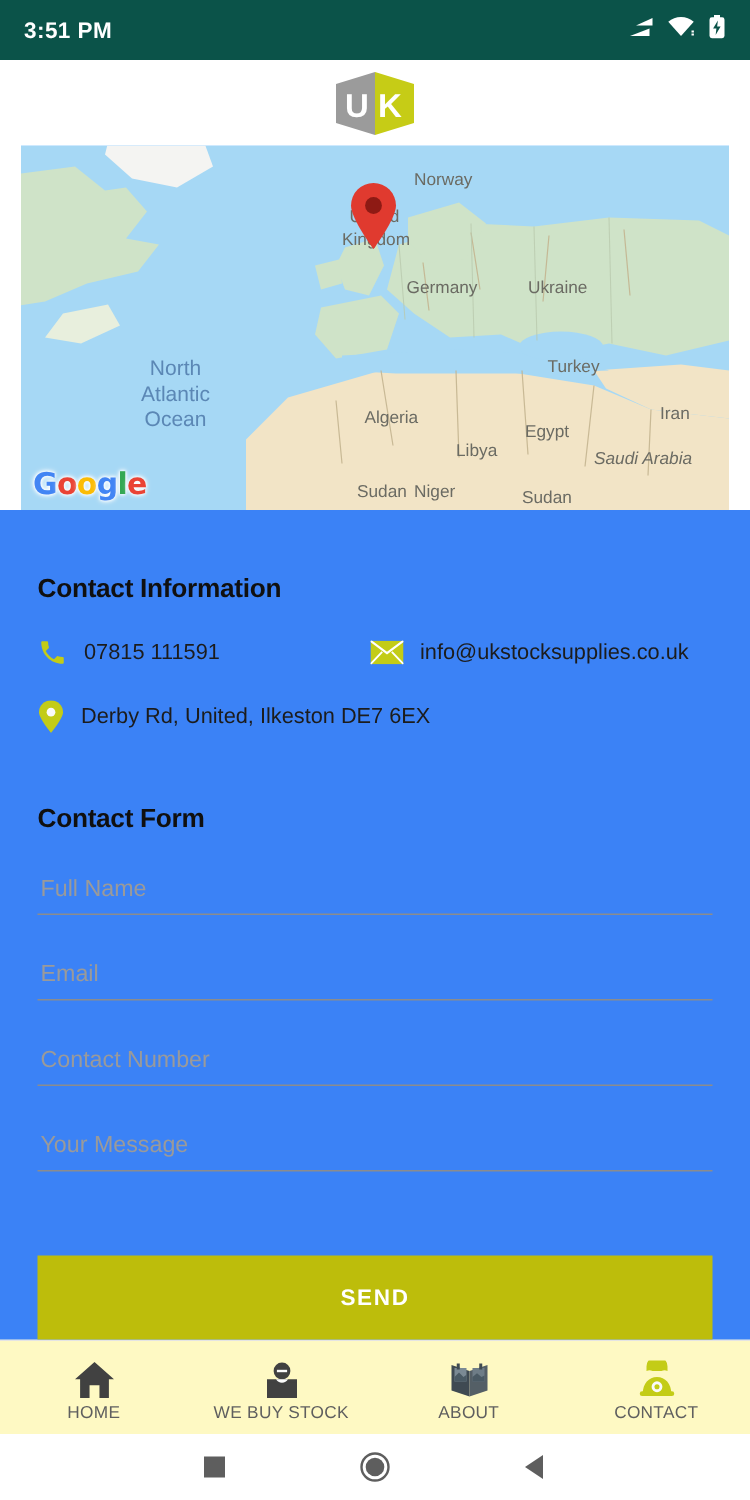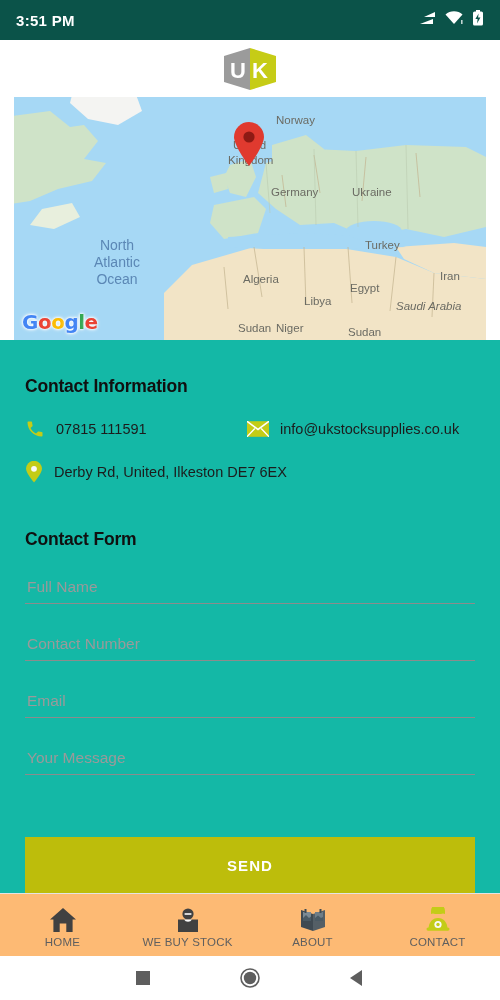--- a/index.html
+++ b/index.html
@@ -49,21 +49,21 @@
     text-shadow: 0 0 2px #fff, 0 0 3px #fff, 0 0 4px #fff;
   }
   .gmaps-logo span:nth-child(1){color:#4285F4}
   .gmaps-logo span:nth-child(2){color:#EA4335}
   .gmaps-logo span:nth-child(3){color:#FBBC05}
   .gmaps-logo span:nth-child(4){color:#4285F4}
   .gmaps-logo span:nth-child(5){color:#34A853}
   .gmaps-logo span:nth-child(6){color:#EA4335}
 
   
-  .content { flex: 1 1 auto; background: #14b8a6; padding: 4px 25px; position: relative; }
+  .content { flex: 1 1 auto; background: #3b82f6; padding: 10px 25px; position: relative; }
   .section-title {
     font-size: 17.5px; font-weight: bold; color: #101010;
     margin-top: 32px; letter-spacing: -.2px;
   }
   .contact-rows { margin-top: 22px; }
   .contact-line { display: flex; align-items: center; }
   .contact-line + .contact-line { margin-top: 22px; }
   .ci-item { display: flex; align-items: center; }
   .ci-item .ico { flex: 0 0 auto; display: flex; align-items: center; justify-content: center; }
   .ci-item .txt { font-size: 14.5px; color: #1c1c1c; margin-left: 11px; }
@@ -84,21 +84,21 @@
   .send-btn {
     position: absolute; left: 25px; right: 25px; bottom: 0;
     height: 56px; border: none; cursor: pointer;
     background: #bdbd0b; color: #ffffff;
     font-family: "Liberation Sans", sans-serif;
     font-size: 15px; font-weight: bold; letter-spacing: 1.1px;
   }
 
   
   .bottom-nav {
-    flex: 0 0 63px; background: #fdba74; border-top: 1px solid #e4e4e4;
+    flex: 0 0 63px; background: #fef9c3; border-top: 1px solid #e4e4e4;
     display: flex; align-items: center;
   }
   .nav-item {
     flex: 1 1 0; display: flex; flex-direction: column;
     align-items: center; justify-content: center; gap: 3px; cursor: pointer;
   }
   .nav-label { font-size: 11.5px; color: #5f5f5f; letter-spacing: .2px; }
   .nav-icon { height: 30px; display: flex; align-items: flex-end; justify-content: center; }
 
   
@@ -248,22 +248,22 @@
           </span>
           <span class="txt">Derby Rd, United, Ilkeston DE7 6EX</span>
         </div>
       </div>
     </div>
 
     <div class="section-title" style="margin-top:46px;">Contact Form</div>
 
     <div class="form">
       <input class="field" type="text" placeholder="Full Name" style="">
+      <input class="field" type="text" placeholder="Email" style="">
       <input class="field" type="text" placeholder="Contact Number" style="">
-      <input class="field" type="text" placeholder="Email" style="">
       <input class="field" type="text" placeholder="Your Message" style="">
     </div>
 
     <button class="send-btn">SEND</button>
   </div>
 
   <div class="bottom-nav">
     <div class="nav-item">
       <span class="nav-icon">
         <svg width="28" height="26" viewBox="0 0 28 26" fill="#414141">

